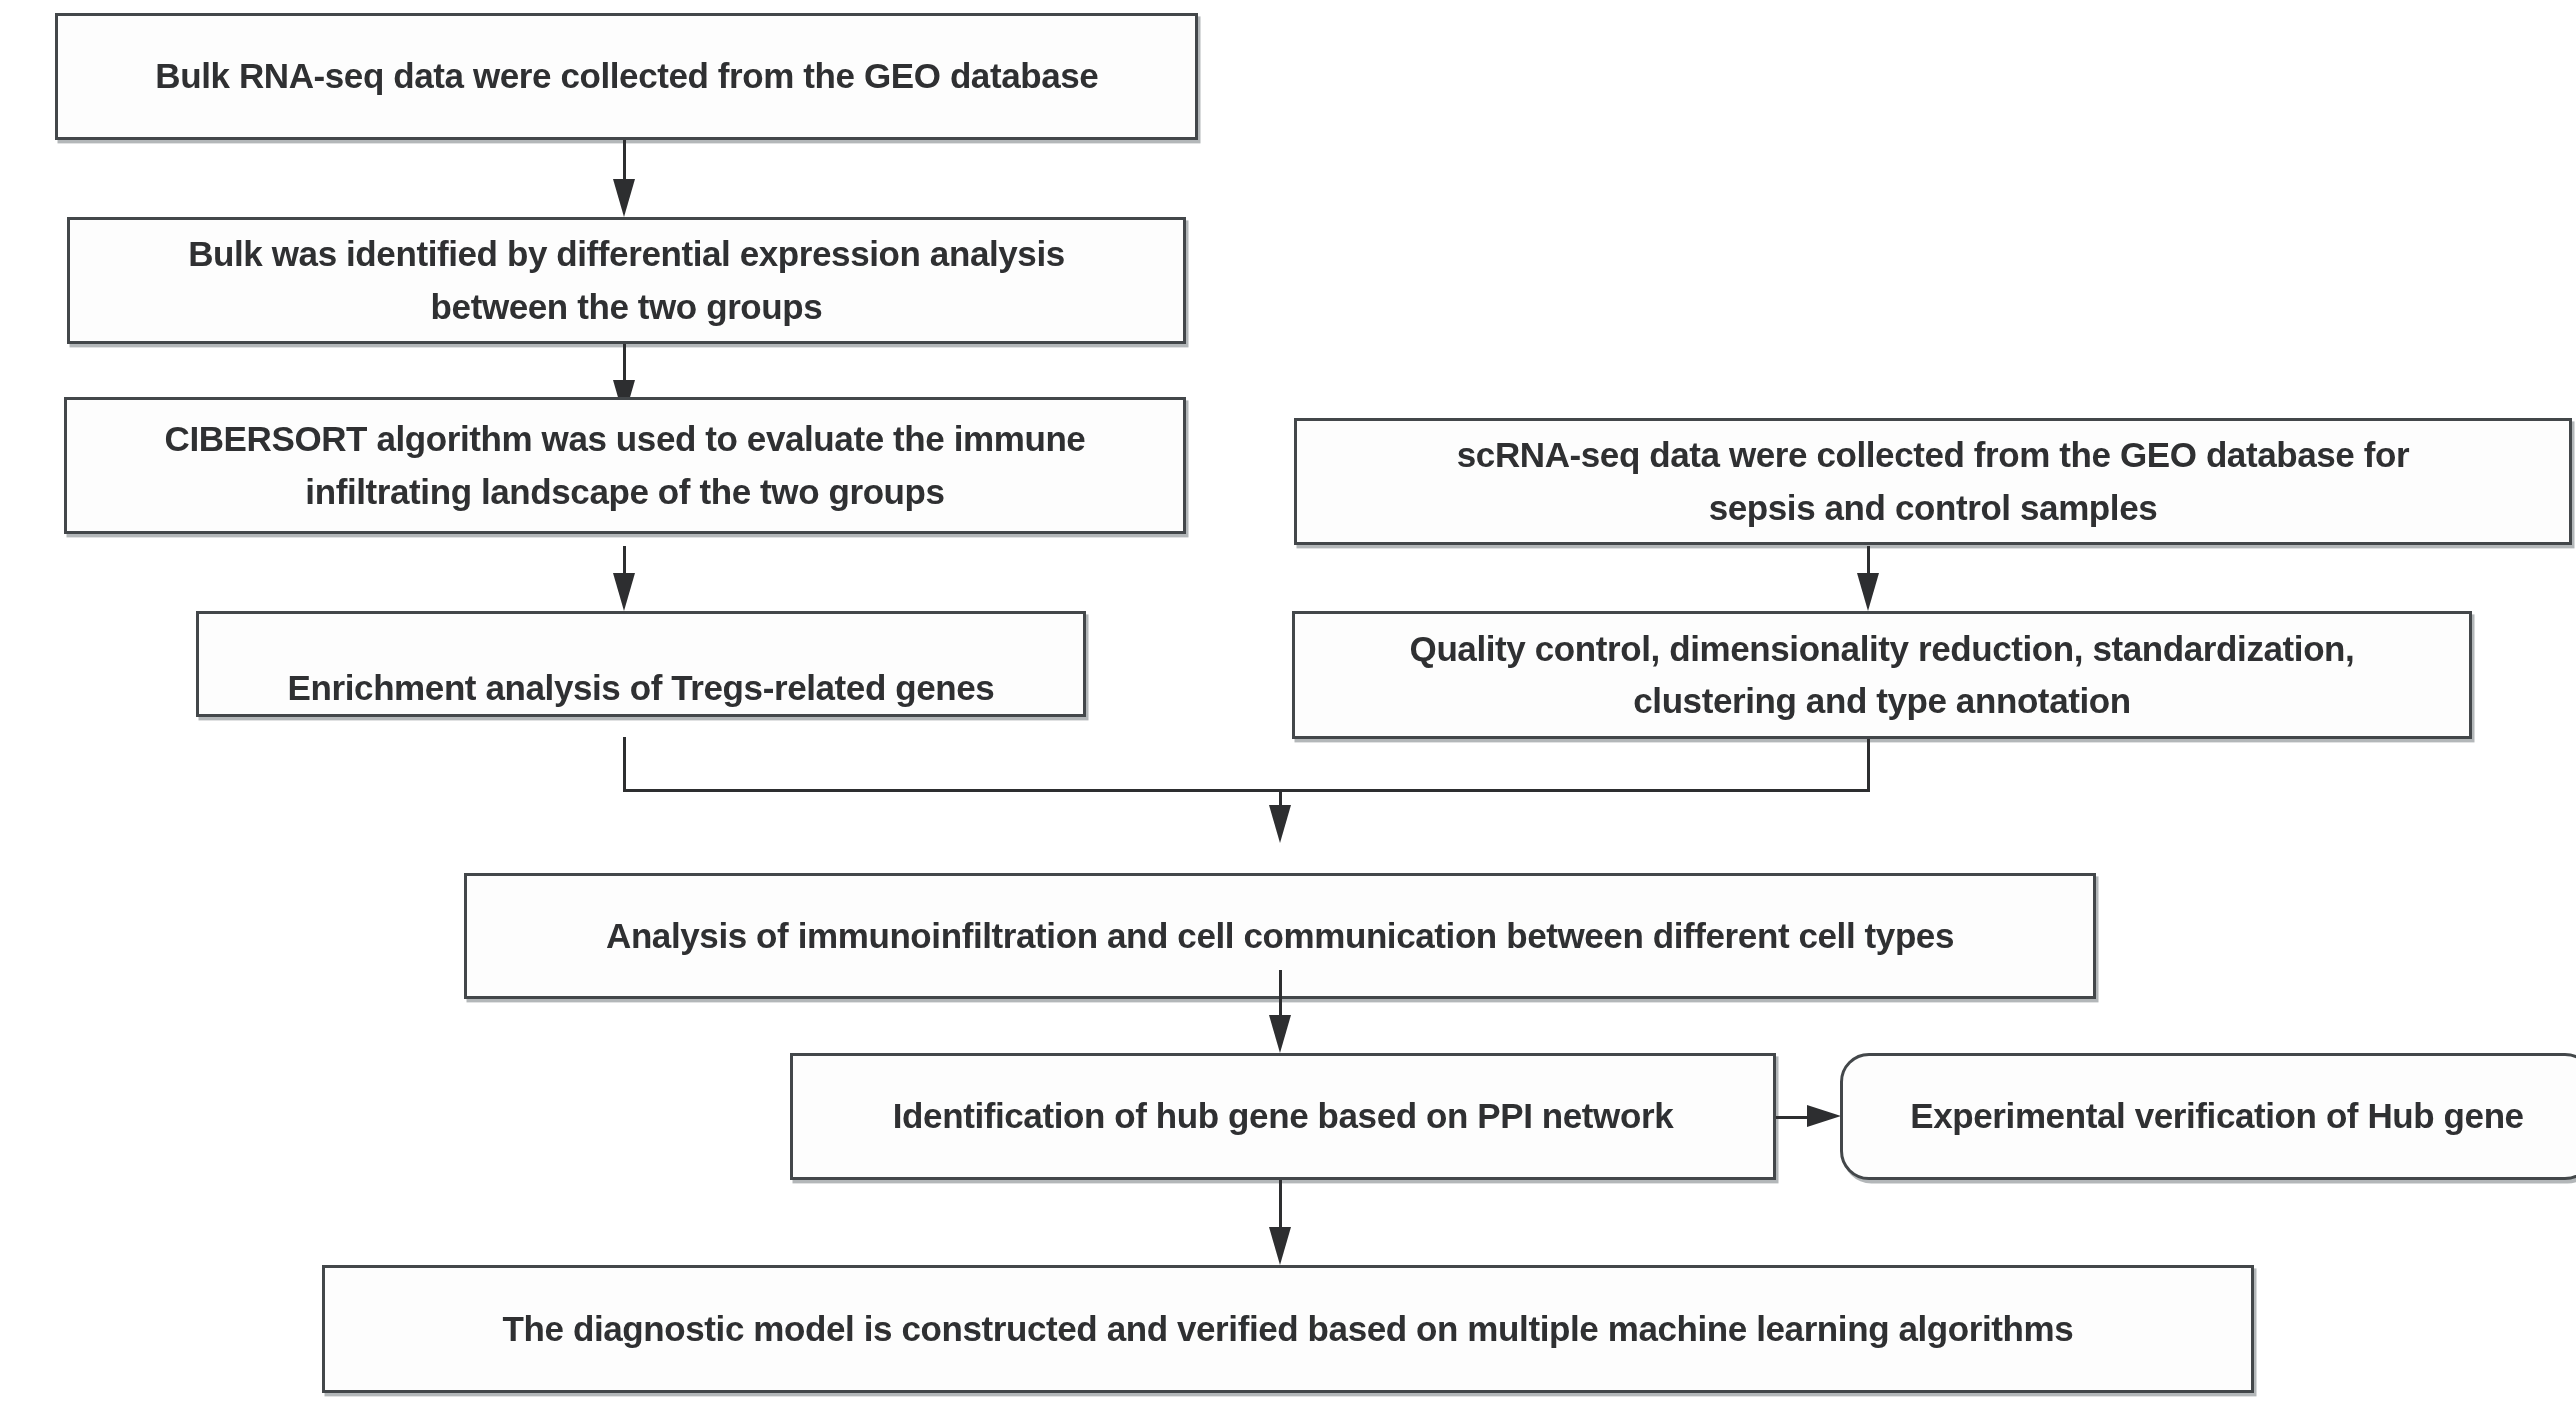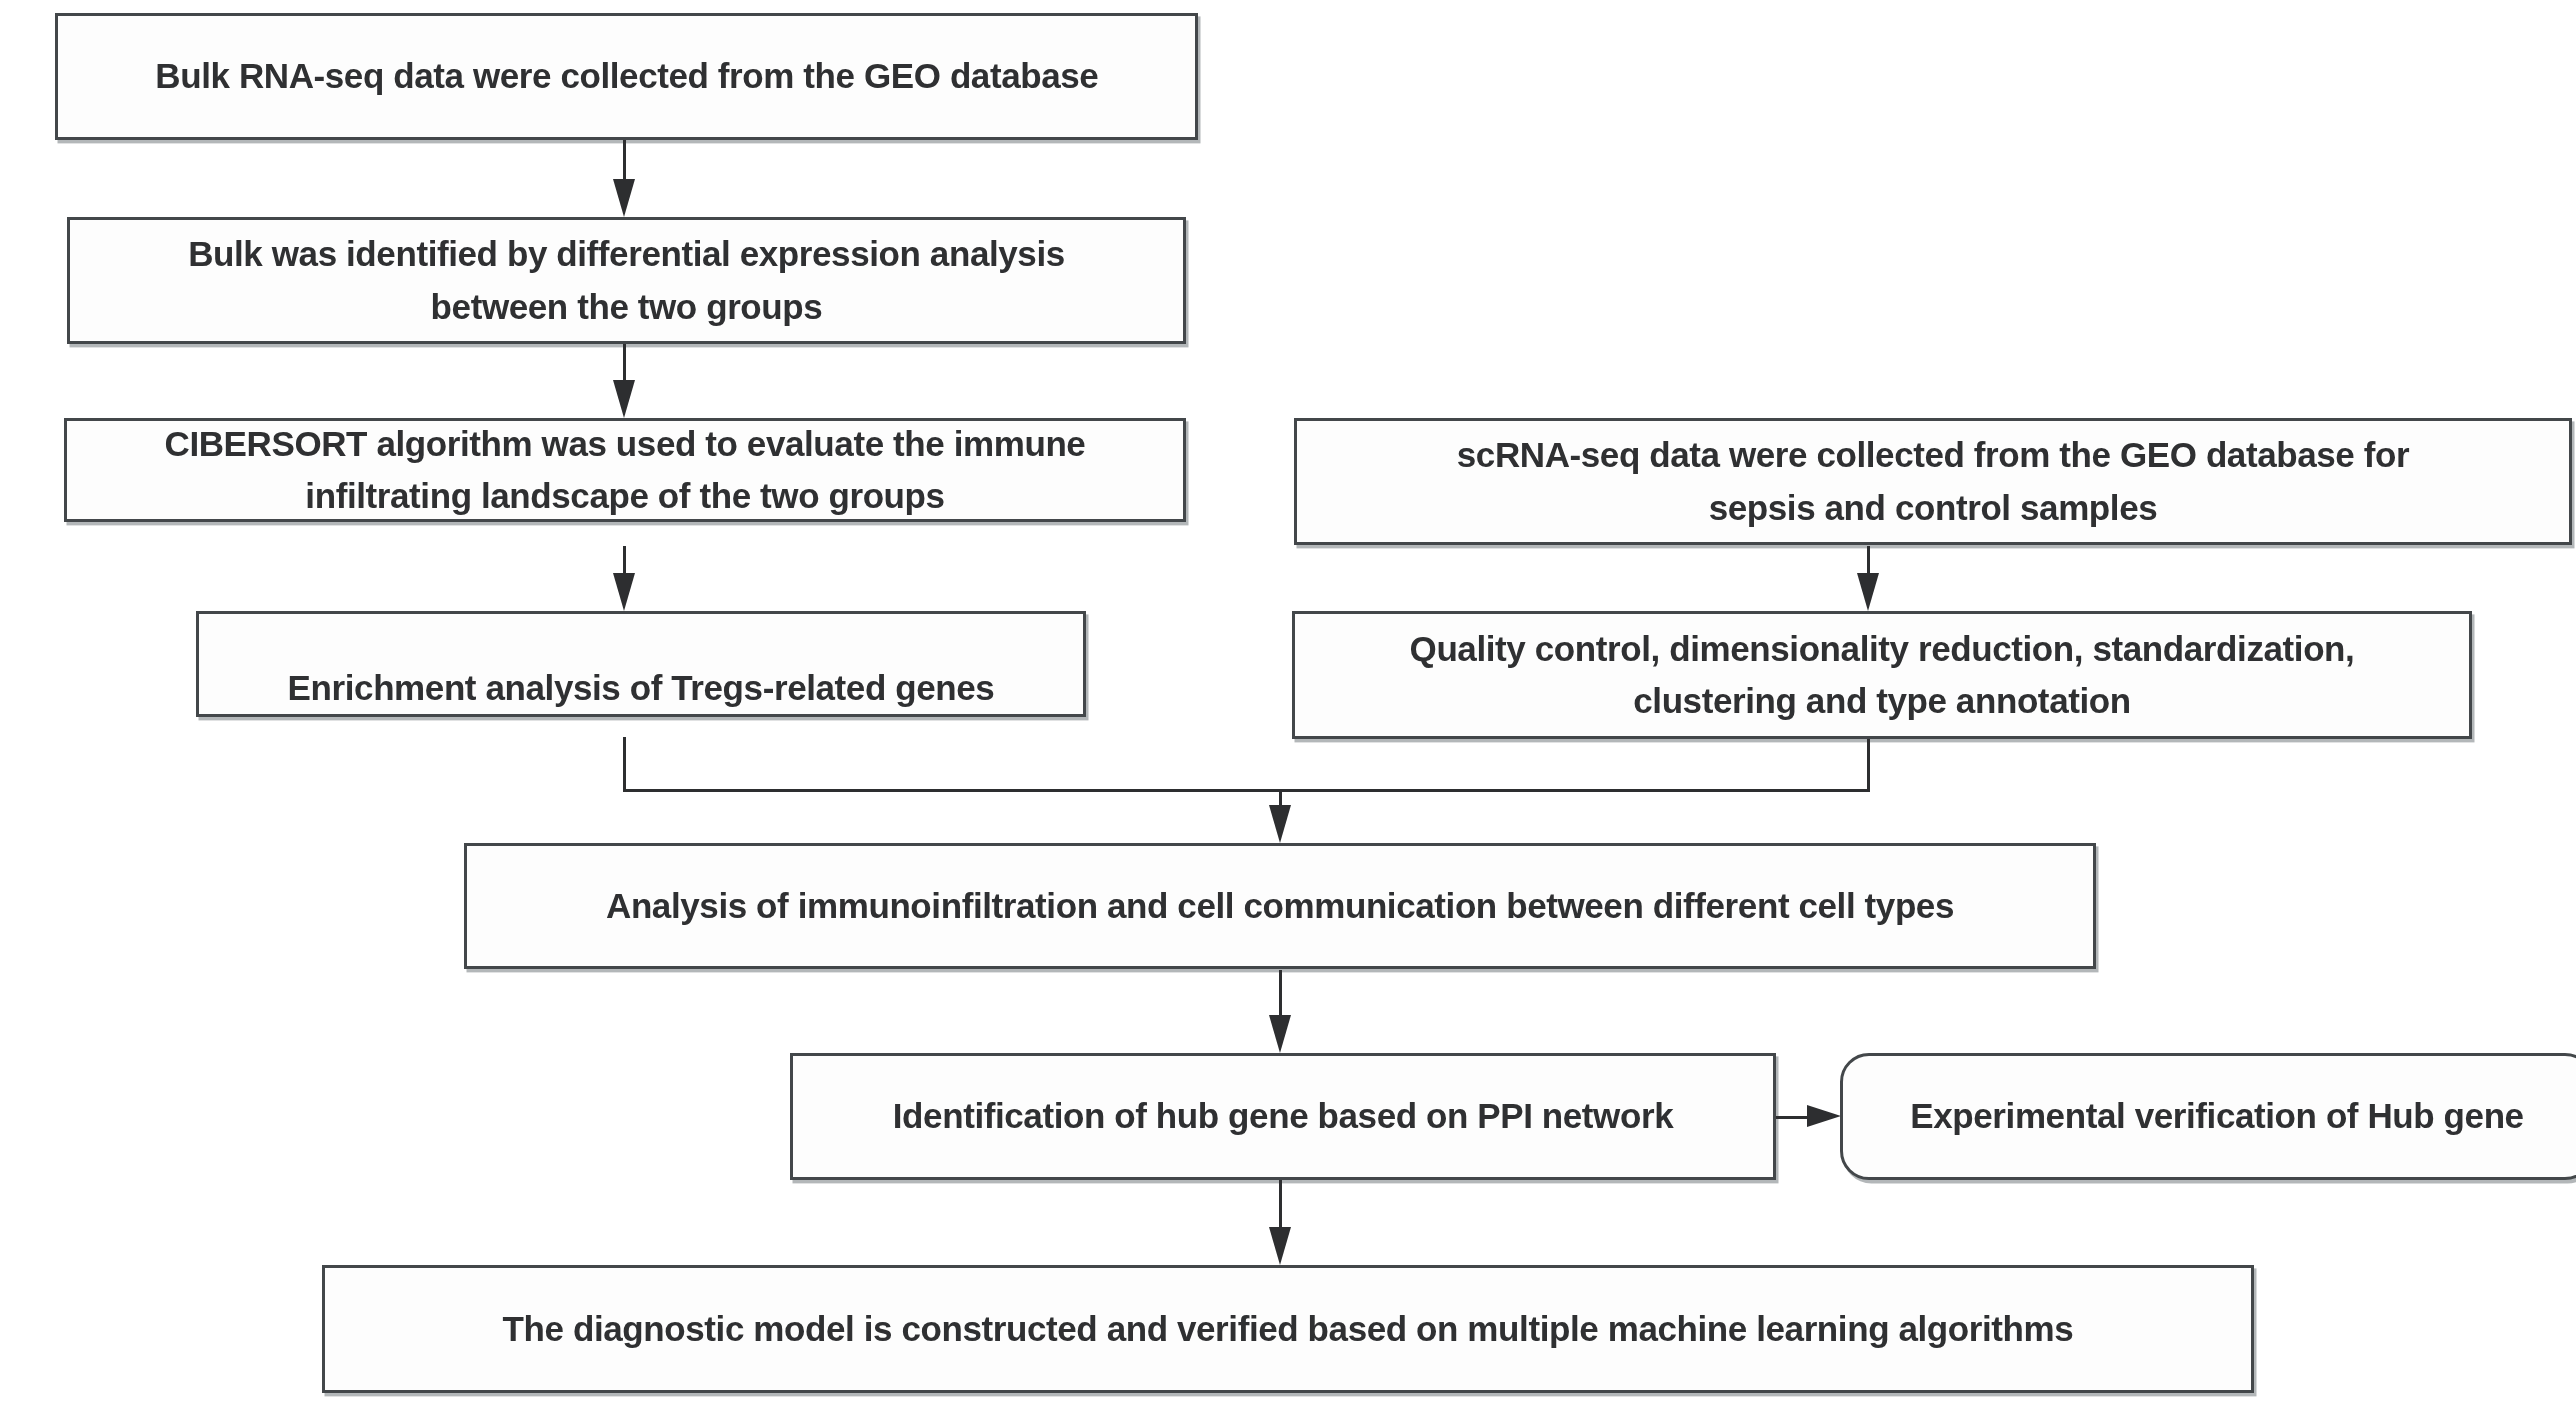--- a/index.html
+++ b/index.html
@@ -68,21 +68,21 @@
   <div class="tri-down" style="left:577px;top:179px;"></div>
 
   <div class="node" style="left:31px;top:217px;width:1119px;height:127px;">
     <span class="label">Bulk was identified by differential expression analysis
 between the two groups</span>
   </div>
 
   <div class="vline" style="left:587px;top:344px;height:39px;"></div>
   <div class="tri-down" style="left:577px;top:380px;"></div>
 
-  <div class="node" style="left:28px;top:418px;width:1122px;height:104px;justify-content:center;">
+  <div class="node" style="left:28px;top:397px;width:1122px;height:137px;justify-content:center;">
     <span class="label">CIBERSORT algorithm was used to evaluate the immune
 infiltrating landscape of the two groups</span>
   </div>
 
   <div class="node" style="left:1258px;top:418px;width:1278px;height:127px;">
     <span class="label">scRNA-seq data were collected from the GEO database for
 sepsis and control samples</span>
   </div>
 
   <div class="vline" style="left:587px;top:546px;height:29px;"></div>
@@ -99,21 +99,21 @@
     <span class="label">Quality control, dimensionality reduction, standardization,
 clustering and type annotation</span>
   </div>
 
   <div class="vline" style="left:587px;top:737px;height:55px;"></div>
   <div class="vline" style="left:1831px;top:739px;height:52px;"></div>
   <div class="hline" style="left:587px;top:789px;width:1247px;"></div>
   <div class="vline" style="left:1243px;top:789px;height:17px;"></div>
   <div class="tri-down" style="left:1233px;top:805px;"></div>
 
-  <div class="node" style="left:428px;top:843px;width:1632px;height:126px;">
+  <div class="node" style="left:428px;top:873px;width:1632px;height:126px;">
     <span class="label">Analysis of immunoinfiltration and cell communication between different cell types</span>
   </div>
 
   <div class="vline" style="left:1243px;top:970px;height:47px;"></div>
   <div class="tri-down" style="left:1233px;top:1015px;"></div>
 
   <div class="node" style="left:754px;top:1053px;width:986px;height:127px;">
     <span class="label">Identification of hub gene based on PPI network</span>
   </div>
 

